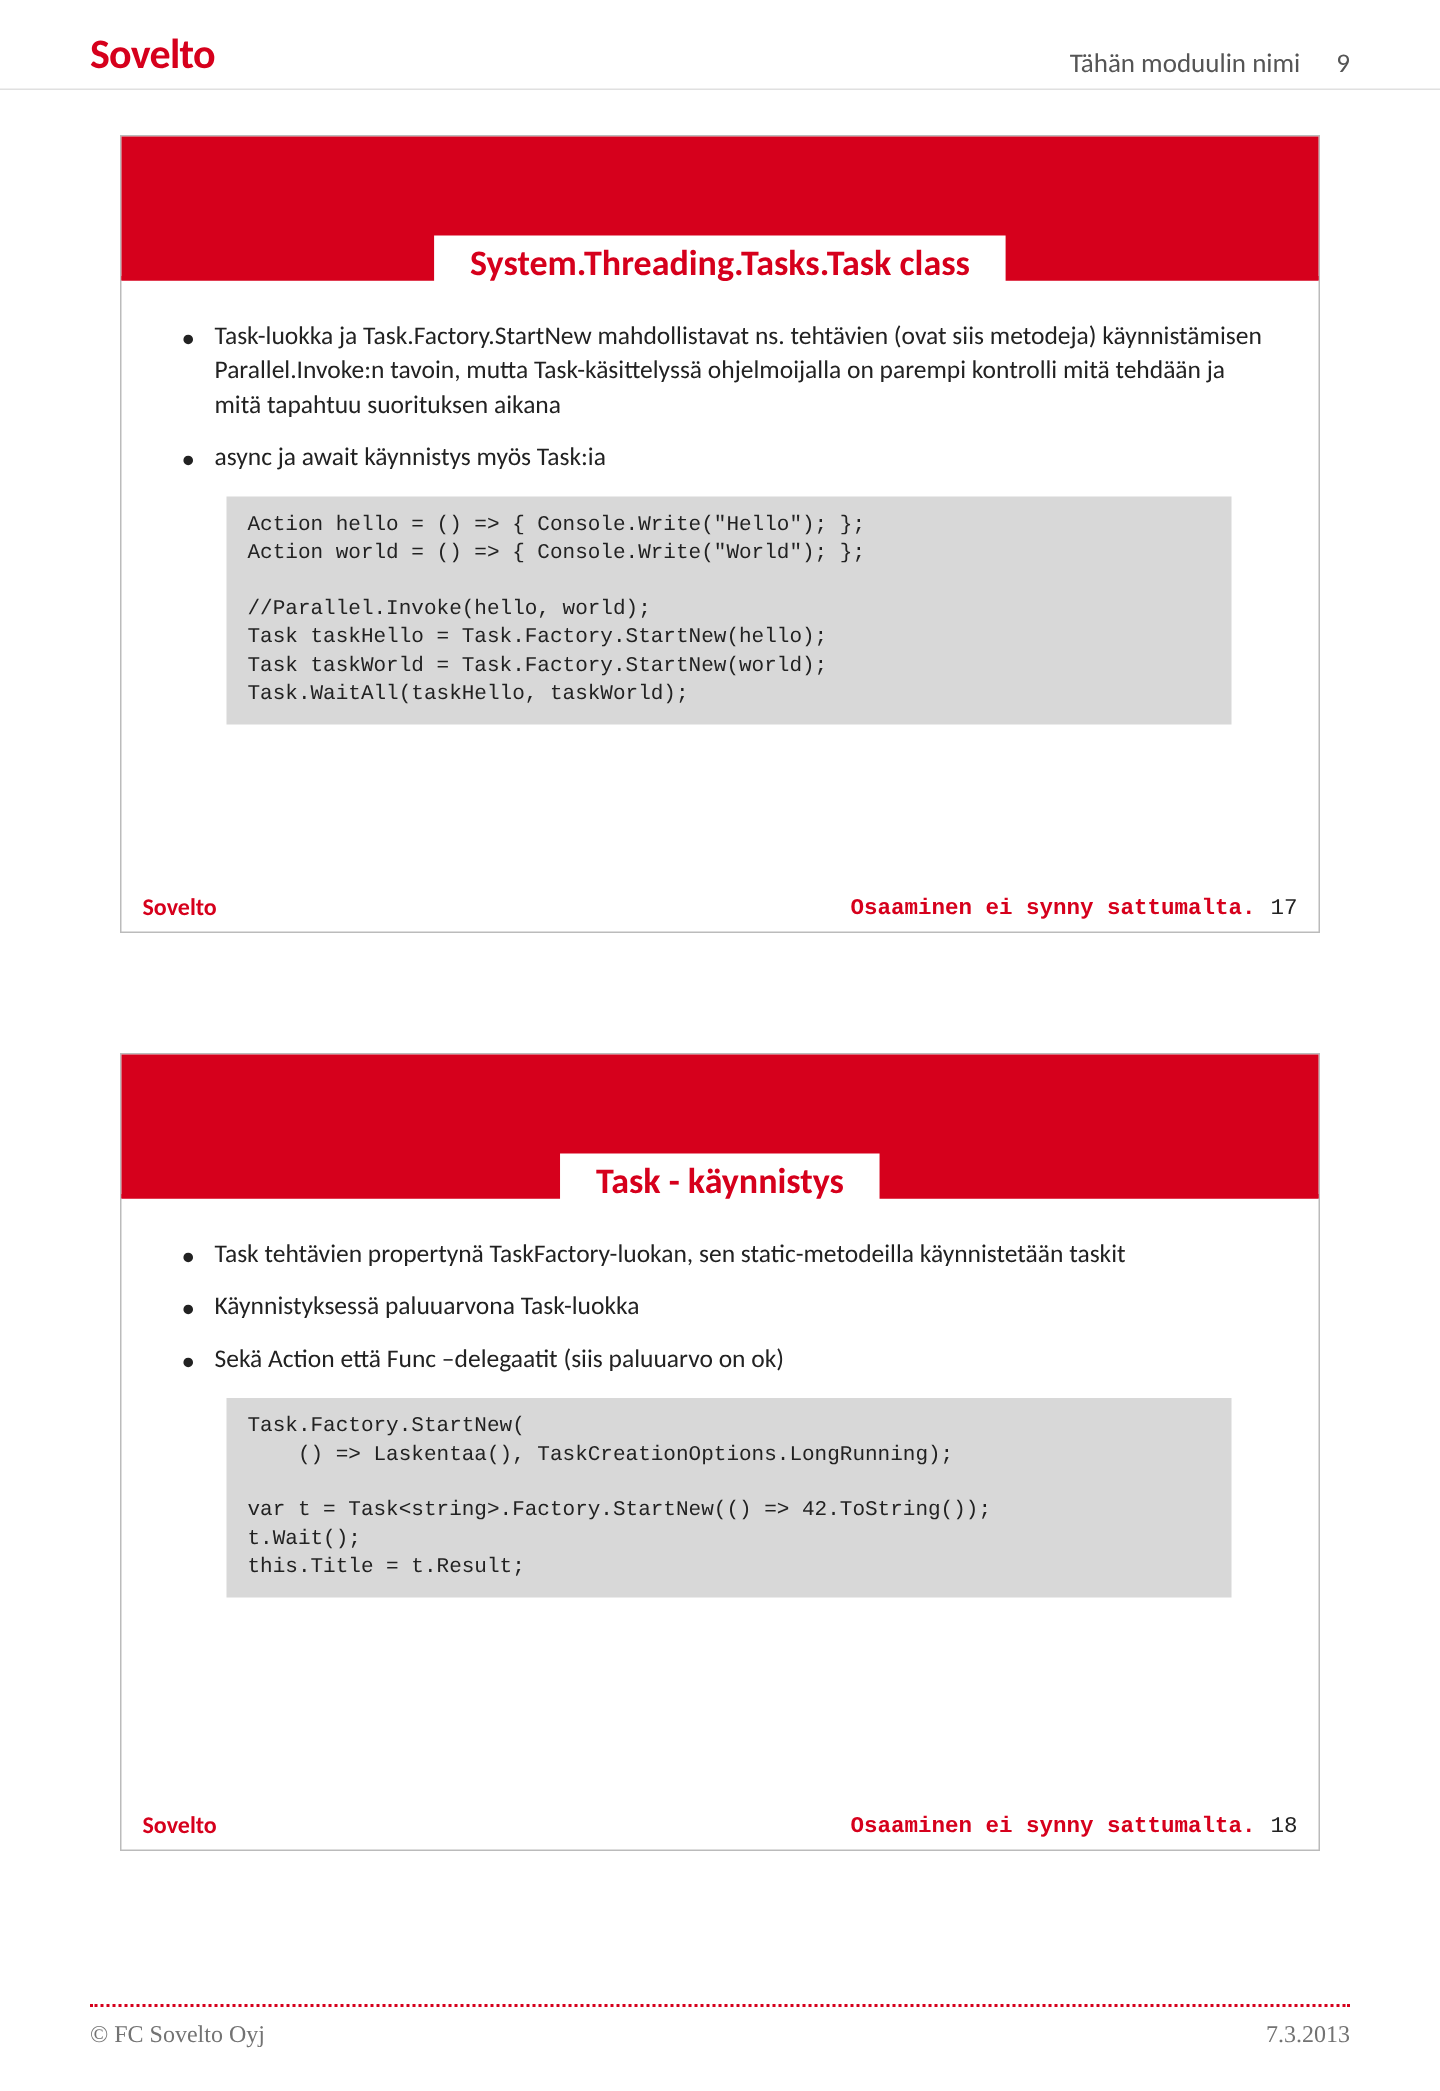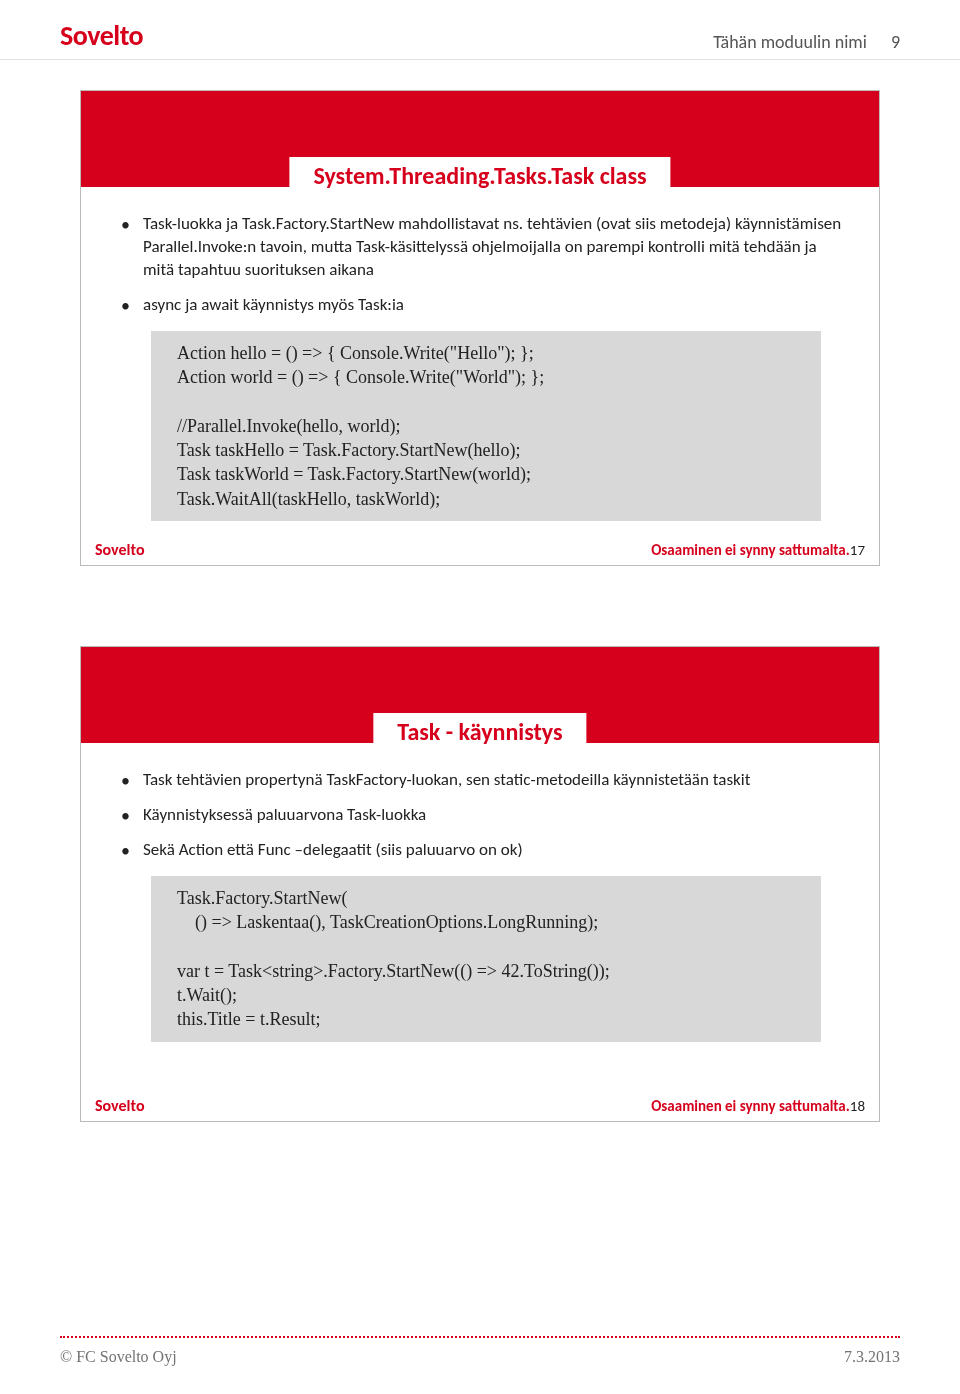--- a/index.html
+++ b/index.html
@@ -38,21 +38,21 @@
     position: absolute;
     top: 90px;
     left: 80px;
     right: 80px;
   }
   .slide {
     border: 1px solid #bbb;
     background: #fff;
     margin-bottom: 80px;
     position: relative;
-    height: 476px;
+    height: 532px;
   }
   .slide-title-wrap {
     background: #d6001c;
     height: 96px;
     position: relative;
     border-bottom: 3px solid #d6001c;
   }
   .slide-title-inner {
     position: absolute;
     left: 50%;
@@ -80,24 +80,24 @@
   }
   .slide-body li::before {
     content: "•";
     position: absolute;
     left: 0;
     top: 0;
     font-size: 18px;
   }
   .code-block {
     background: #d8d8d8;
-    font-family: Liberation Serif, serif;
-    font-size: 18px;
+    font-family: Liberation Mono, monospace;
+    font-size: 14px;
     line-height: 1.35;
-    padding: 10px 26px;
+    padding: 10px 14px;
     margin: 14px 30px 0 30px;
     white-space: pre;
   }
   .slide-footer {
     position: absolute;
     bottom: 6px;
     left: 14px;
     right: 14px;
     display: flex;
     justify-content: space-between;
@@ -105,20 +105,22 @@
     font-size: 15px;
   }
   .slide-footer .logo-small {
     font-size: 16px;
     font-weight: 700;
     color: #d6001c;
   }
   .slide-footer .right {
     display: flex;
     align-items: baseline;
+    gap: 10px;
+    font-family: Liberation Mono, monospace;
   }
   .slogan {
     color: #d6001c;
     font-weight: 700;
     font-size: 15px;
   }
   .pagenum {
     font-size: 15px;
   }
   .page-footer {

